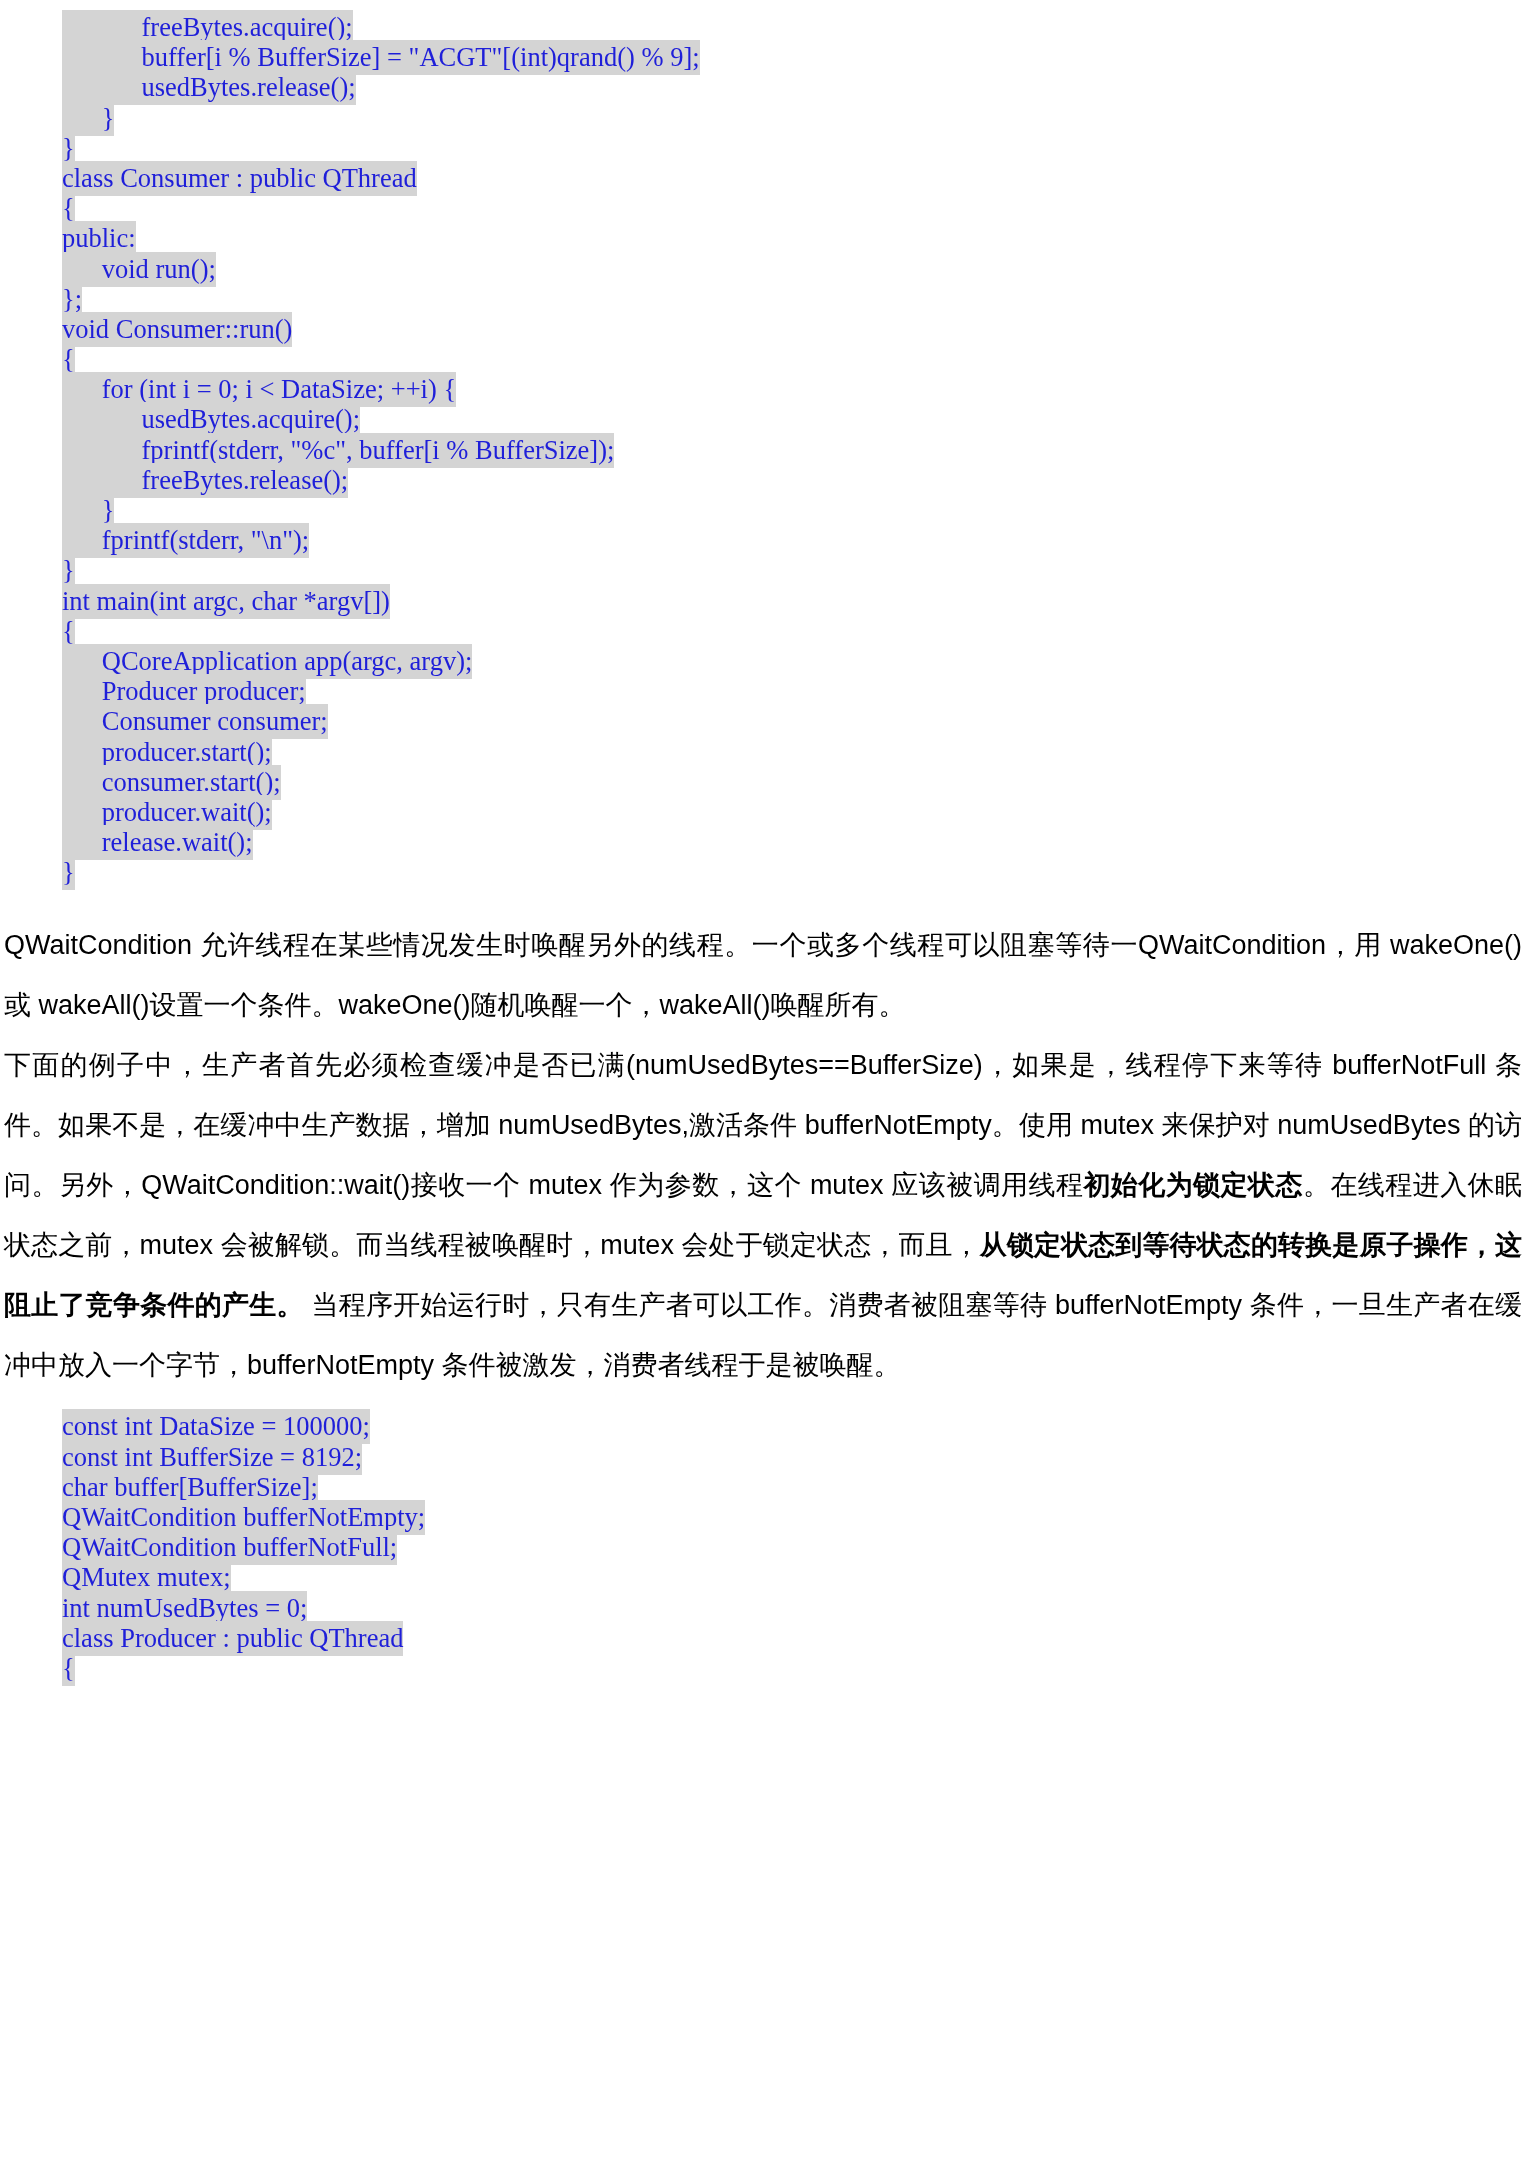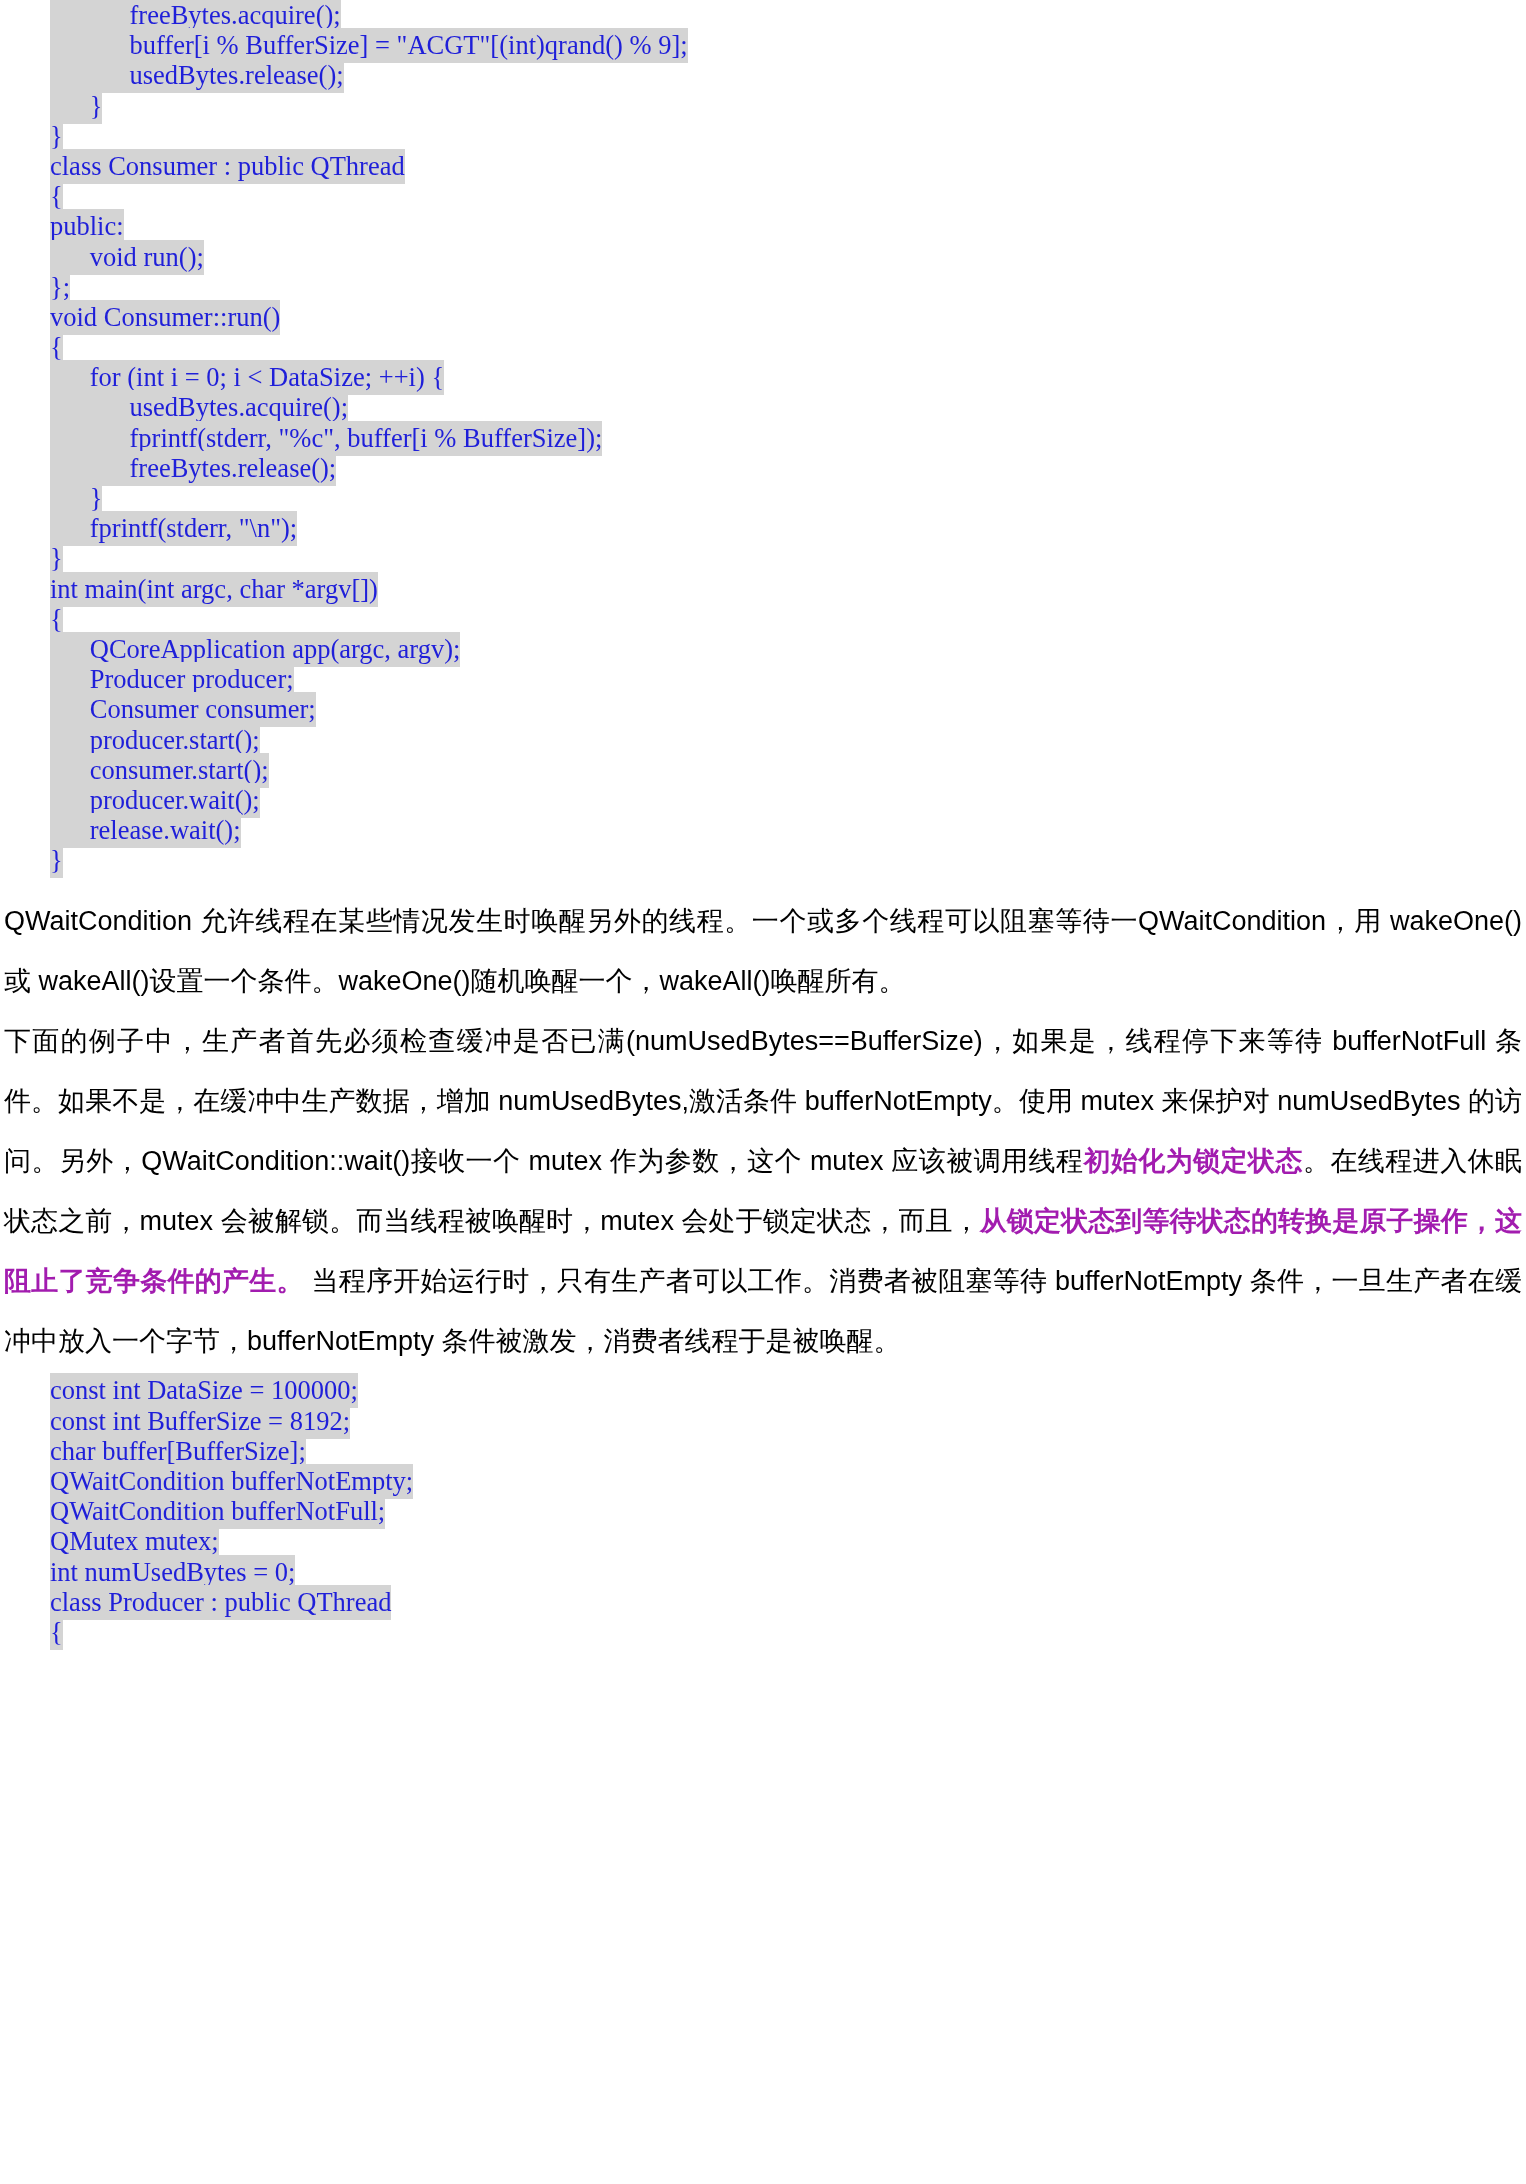--- a/index.html
+++ b/index.html
@@ -18,21 +18,21 @@
 
   .page {
     width: 1526px;
     height: 2184px;
     position: relative;
     box-sizing: border-box;
   }
 
   
   .code-block {
-    margin: 0;
+    margin: 12px;
     padding: 0;
   }
   .code-line {
     font-family: "Liberation Serif", "DejaVu Serif", serif;
     font-size: 26.5px;
     line-height: 30.2px;
     color: #1f1fd9;
     white-space: pre;
     margin: 0;
     padding: 0;
@@ -50,21 +50,21 @@
     font-size: 27px;
     line-height: 60px;
     color: #000000;
     text-align: justify;
     text-justify: inter-ideograph;
     margin: 0;
     padding: 0 4px 0 4px;
     font-family: Liberation Sans, sans-serif;
   }
   .red {
-    color: #a21caf;
+    color: #000000;
     font-weight: bold;
   }
 
   .gap-before-prose { height: 16px; }
 </style>
 </head>
 <body>
 
 <div class="page">
 

